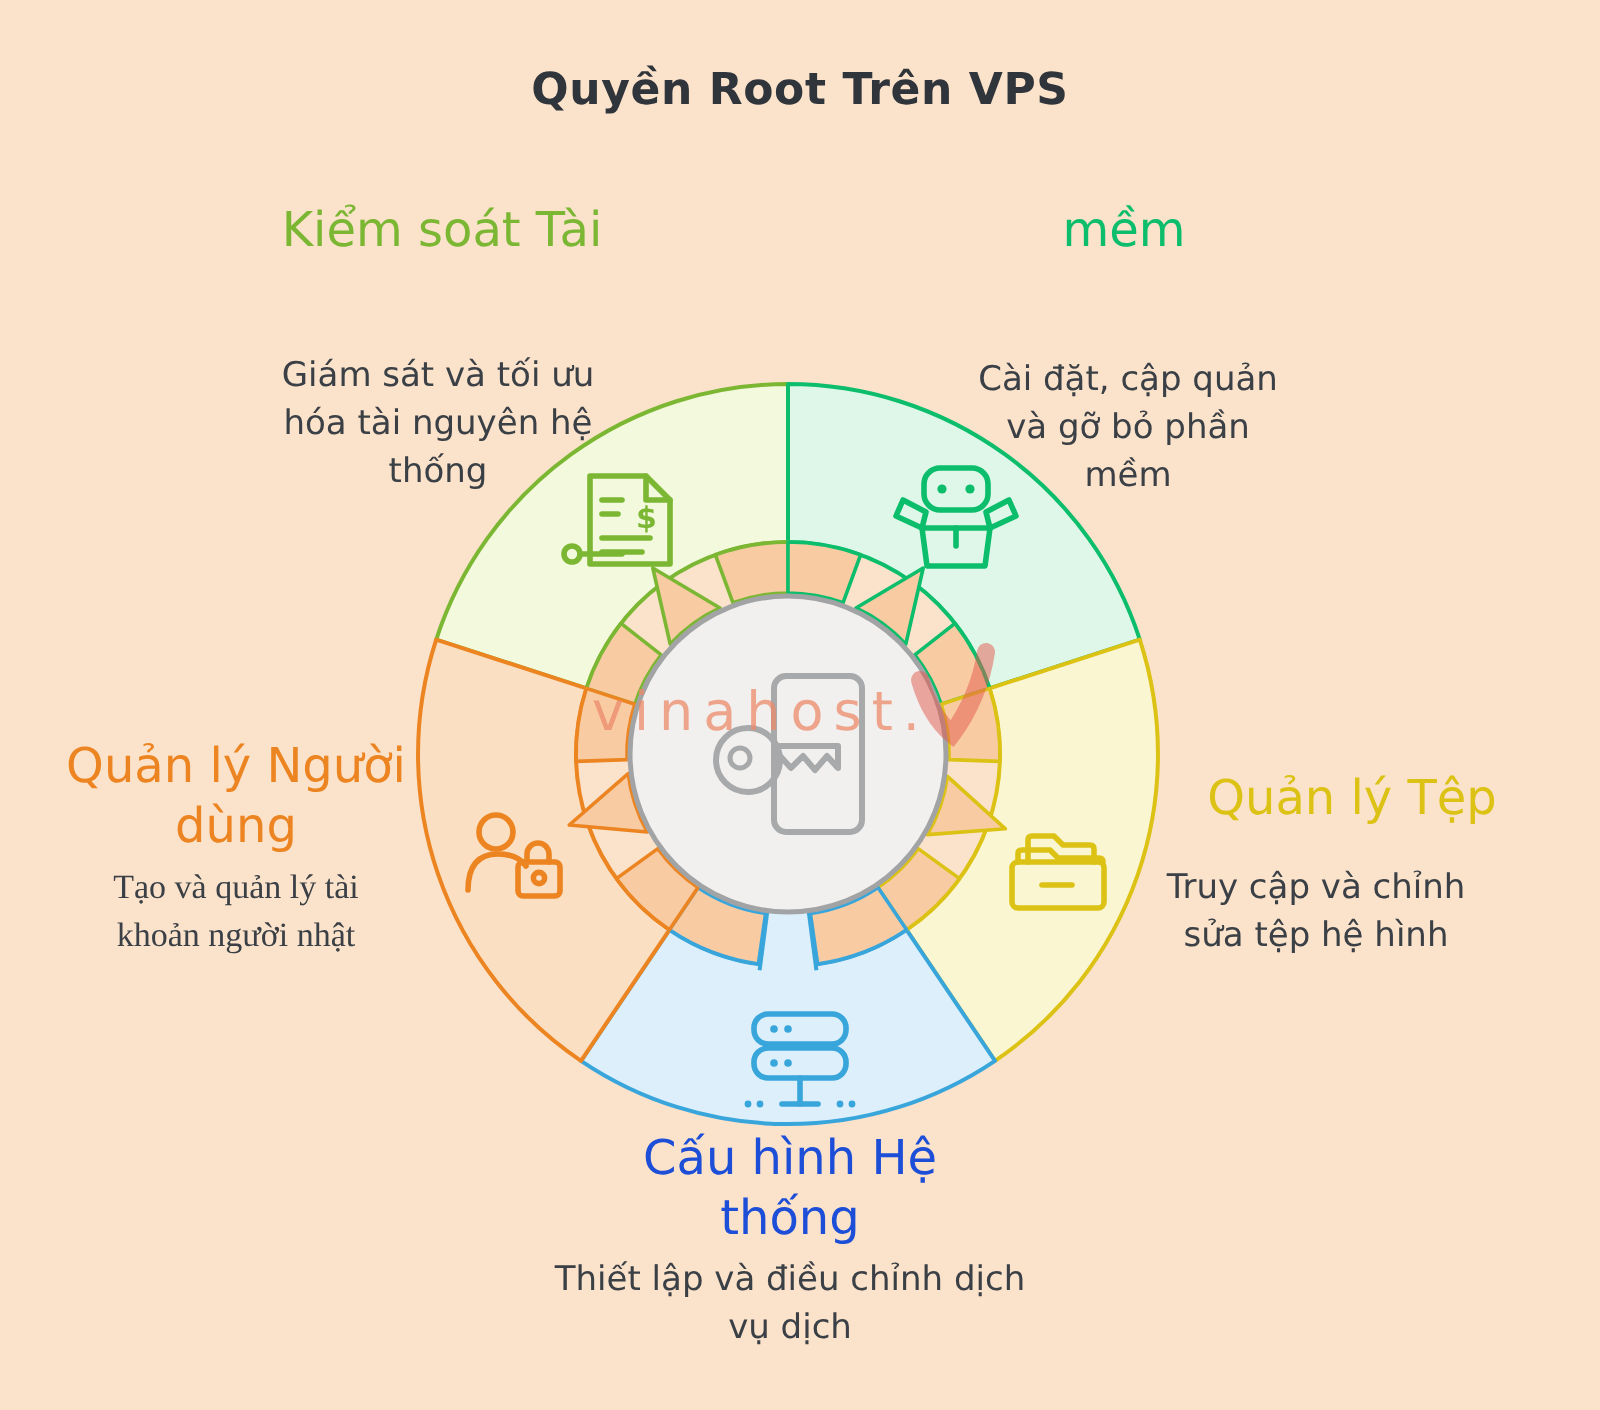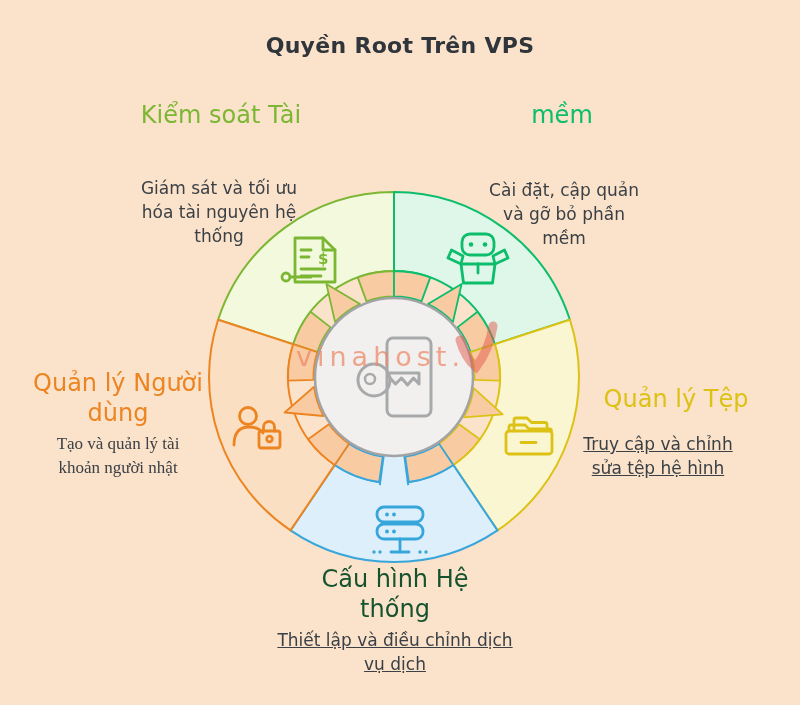--- a/index.html
+++ b/index.html
@@ -131,30 +131,30 @@
   </div>
   <div class="seg-desc" style="left:564px;top:178px;">
     <span>Cài đặt, cập quản</span>
       <span>và gỡ bỏ phần</span>
       <span>mềm</span>
   </div>
 
   <div class="seg-heading" style="left: 664px; top: 384px; color: rgb(220, 194, 21); margin-left: 12px;">
     <span>Quản lý Tệp</span>
   </div>
-  <div class="seg-desc" style="left:658px;top:432px;text-decoration:underline;">
+  <div class="seg-desc" style="left:658px;top:432px;">
     <span>Truy cập và chỉnh</span>
       <span>sửa tệp hệ hình</span>
   </div>
 
-  <div class="seg-heading" style="left: 395px; top: 564px; color: #14532d;">
+  <div class="seg-heading" style="left: 395px; top: 564px; color: #1d4ed8;">
     <span>Cấu hình Hệ</span>
       <span>thống</span>
   </div>
-  <div class="seg-desc" style="left:395px;top:628px;text-decoration:underline;">
+  <div class="seg-desc" style="left:395px;top:628px;">
     <span>Thiết lập và điều chỉnh dịch</span>
       <span>vụ dịch</span>
   </div>
 
   <div class="seg-heading" style="left: 118px; top: 368px; color: rgb(236, 133, 33);">
     <span>Quản lý Người</span>
       <span>dùng</span>
   </div>
   <div class="seg-desc" style="left:118px;top:432px;font-family:Liberation Serif, serif;">
     <span>Tạo và quản lý tài</span>

